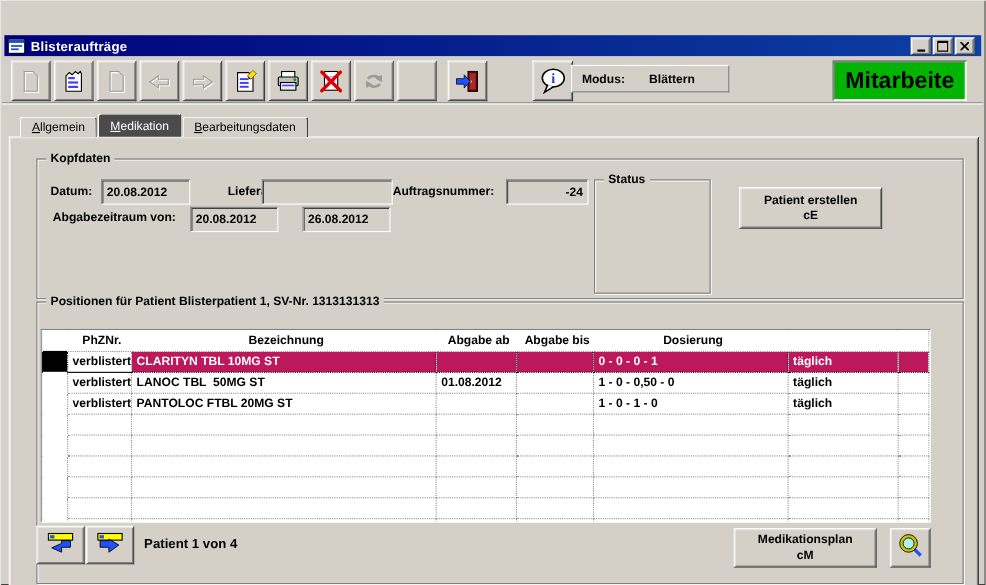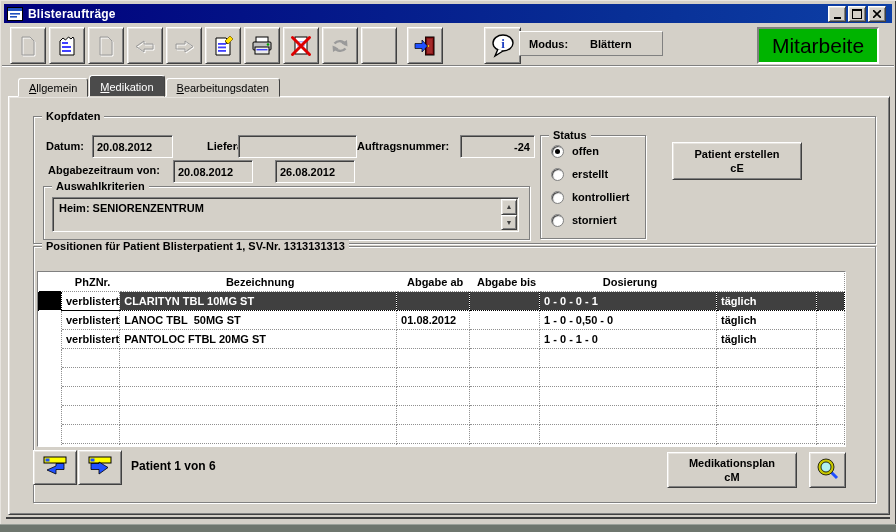--- a/index.html
+++ b/index.html
@@ -1,19 +1,19 @@
 <!DOCTYPE html>
 <html><head>
 <meta charset="utf-8">
 <style>
   html,body{margin:0;padding:0;background:#9aa09a;}
   .screen{position:relative;width:896px;height:532px;background:#d4d0c8;overflow:hidden;
     font-family:"Liberation Sans",sans-serif;color:#000;
     box-shadow:inset 1px 1px 0 #e8e5e0, inset -1px -1px 0 #404040, inset 2px 2px 0 #d4d0c8;}
-  .abs{position:absolute;}
+  .abs{position:absolute;margin-top:28px;}
   
   .titlebar{left:4px;top:4px;width:888px;height:19px;
     background:linear-gradient(90deg,#00007c 0%,#082f96 70%,#0d3fa6 100%);
     display:flex;align-items:center;color:#fff;}
   .titlebar .ticon{width:16px;height:14px;margin-left:3px;}
   .titlebar .ttext{font-size:12px;font-weight:bold;margin-left:5px;letter-spacing:.2px;}
   .winbtns{position:absolute;right:6px;top:2px;display:flex;gap:2px;}
   .winbtn{width:16px;height:14px;background:#d4d0c8;border:1px solid;border-color:#fff #404040 #404040 #fff;
     box-shadow:inset 1px 1px 0 #e6e3de, inset -1px -1px 0 #808080;display:flex;align-items:center;justify-content:center;}
   .g-min{width:7px;height:2px;background:#000;margin-top:7px;}
@@ -26,21 +26,21 @@
   .tbtn svg{display:block;}
   .infobtn{left:484px;top:27px;width:35px;height:35px;}
   .modepanel{left:519px;top:31px;width:142px;height:23px;background:#d4d0c8;
     border:1px solid;border-color:#fff #808080 #808080 #fff;display:flex;align-items:center;
     font-size:11px;font-weight:bold;}
   .modepanel .mlabel{margin-left:9px;}
   .modepanel .mvalue{margin-left:22px;}
   .badge{left:757px;top:27px;width:118px;height:33px;background:#00b400;
     border:2px solid;border-color:#808080 #fff #fff #808080;
     display:flex;align-items:center;justify-content:center;overflow:hidden;
-    font-size:21px;font-weight:normal;color:#000;}
+    font-size:21px;font-weight:bold;color:#000;}
   .tsep{left:2px;top:65px;width:892px;height:0;border-top:1px solid #808080;border-bottom:1px solid #fff;}
   
   .tabs{left:18px;top:77px;height:20px;display:flex;align-items:flex-end;z-index:3;}
   .tab{height:16px;padding:1px 10px 0 10px;background:#d4d0c8;font-size:11px;
     border:1px solid;border-color:#fff #404040 #d4d0c8 #fff;border-radius:3px 3px 0 0;
     display:flex;align-items:center;margin-right:1px;}
   .tab.selected{height:19px;background:#4b4b4b;color:#fff;z-index:4;}
   .accel{text-decoration:underline;}
   .tabpage{left:8px;top:96px;width:880px;height:417px;background:#d4d0c8;
     border:1px solid;border-color:#fff #404040 #404040 #fff;
@@ -76,21 +76,21 @@
   .pbtn.disabled{color:#808080;text-shadow:1px 1px 0 #fff;}
   
   .tablewrap{overflow:hidden;background:#fff;border:1px solid;border-color:#808080 #fff #fff #808080;
     box-shadow:inset 1px 1px 0 #404040;}
   table.grid{border-collapse:collapse;table-layout:fixed;font-size:11px;font-weight:bold;}
   table.grid td{height:18px;padding:0 0 0 4px;white-space:pre;overflow:hidden;
     border-right:1px dotted #909090;border-bottom:1px dotted #909090;background:#fff;}
   td.hcell{background:#d4d0c8;text-align:center;padding:0;
     border:1px solid;border-color:#fff #707070 #404040 #fff;height:16px;}
   td.selcol{background:#d4d0c8;border:1px solid;border-color:#fff #707070 #707070 #fff;}
-  tr.sel td{background:#404040;color:#fff;border-color:#000;}
+  tr.sel td{background:#be185d;color:#fff;border-color:#000;}
   tr.sel td.wcell{background:#fff;color:#000;border-right:1px dotted #909090;border-bottom:1px solid #000;}
   tr.sel td.selcol{background:#000;border-color:#000;}
   
   .counter{font-size:12px;font-weight:bold;}
   .bottomline{left:6px;top:517px;width:884px;height:2px;background:#404040;}
   .bottomstrip{left:0;top:524px;width:896px;height:8px;background:#6e766e;border-top:1px solid #9aa099;}
 </style>
 </head>
 <body>
 
@@ -269,51 +269,23 @@
   <div class="abs field" style="left:92px;top:135px;width:71px;height:21px;">20.08.2012</div>
   <span class="abs lbl" style="left:164px;top:140px;padding-left:43px;">Lieferant:</span>
   <div class="abs field" style="left:238px;top:135px;width:109px;height:21px;"></div>
   <span class="abs lbl" style="left:357px;top:140px;">Auftragsnummer:</span>
   <div class="abs field num" style="left:460px;top:135px;width:65px;height:21px;">-24</div>
   <span class="abs lbl" style="left:48px;top:164px;">Abgabezeitraum von:</span>
   <div class="abs field" style="left:173px;top:160px;width:70px;height:21px;">20.08.2012</div>
   <span class="abs lbl" style="left:250px;top:164px;padding-left:32px;">bis:</span>
   <div class="abs field" style="left:275px;top:160px;width:70px;height:21px;">26.08.2012</div>
 
-  <div class="abs groupbox" style="left:43px;top:186px;width:485px;height:52px;">
-    <span class="legend">Auswahlkriterien</span>
-    <div class="listbox" style="position:absolute;left:8px;top:10px;width:465px;height:33px;">
-      <span class="lbtext">Heim: SENIORENZENTRUM</span>
-      <div class="sbar">
-        <div class="sbtn">▲</div>
-        <div class="sbtn">▼</div>
-      </div>
-    </div>
-  </div>
 
   <div class="abs groupbox" style="left:540px;top:135px;width:104px;height:102px;">
     <span class="legend">Status</span>
-    <div id="statusopts">
-        <div class="radiorow">
-          <div class="radio checked"></div>
-          <span class="radiolbl">offen</span>
-        </div>
-        <div class="radiorow">
-          <div class="radio"></div>
-          <span class="radiolbl">erstellt</span>
-        </div>
-        <div class="radiorow">
-          <div class="radio"></div>
-          <span class="radiolbl">kontrolliert</span>
-        </div>
-        <div class="radiorow">
-          <div class="radio"></div>
-          <span class="radiolbl">storniert</span>
-        </div>
-      </div>
   </div>
 
   <div class="abs pbtn" style="left:672px;top:142px;width:128px;height:36px;">
     <span>Patient erstellen</span>
     <span>cE</span>
   </div>
 
   <div class="abs groupbox" style="left:33px;top:246px;width:841px;height:255px;">
     <span class="legend">Positionen für Patient Blisterpatient 1, SV-Nr. 1313131313</span>
   </div>
@@ -442,21 +414,21 @@
           <polygon points="24,12.5 24,15.5 16,15.5 16,20 7,16 16,12 16,9.5 24,9.5 24,12.5" fill="#2050ff" stroke="#000" stroke-width="0.8"></polygon>
         </svg></span>
   </div>
   <div class="abs pbtn" style="left:78px;top:450px;width:42px;height:33px;">
     <span><svg width="30" height="24" viewBox="0 0 30 24">
           <rect x="4" y="3" width="22" height="6" fill="#ffff00" stroke="#000"></rect>
           <rect x="5.5" y="4.5" width="4" height="3" fill="#2050ff"></rect>
           <polygon points="6,12.5 6,9.5 14,9.5 14,8 23,13.5 14,20 14,15.5 6,15.5" fill="#2050ff" stroke="#000" stroke-width="0.8"></polygon>
         </svg></span>
   </div>
-  <span class="abs counter" style="left:131px;top:459px;">Patient 1 von 6</span>
+  <span class="abs counter" style="left:131px;top:459px;">Patient 1 von 4</span>
 
   <div class="abs pbtn" style="left:667px;top:452px;width:128px;height:34px;">
     <span>Medikationsplan</span>
     <span>cM</span>
   </div>
   <div class="abs pbtn" style="left:809px;top:452px;width:35px;height:34px;">
     <span><svg width="24" height="24" viewBox="0 0 24 24">
           <line x1="14" y1="14" x2="21" y2="21" stroke="#2050ff" stroke-width="3"></line>
           <circle cx="10" cy="10" r="6.5" fill="#b0f0f0" stroke="#c8c800" stroke-width="3"></circle>
           <circle cx="10" cy="10" r="8" fill="none" stroke="#000" stroke-width="0.8"></circle>

